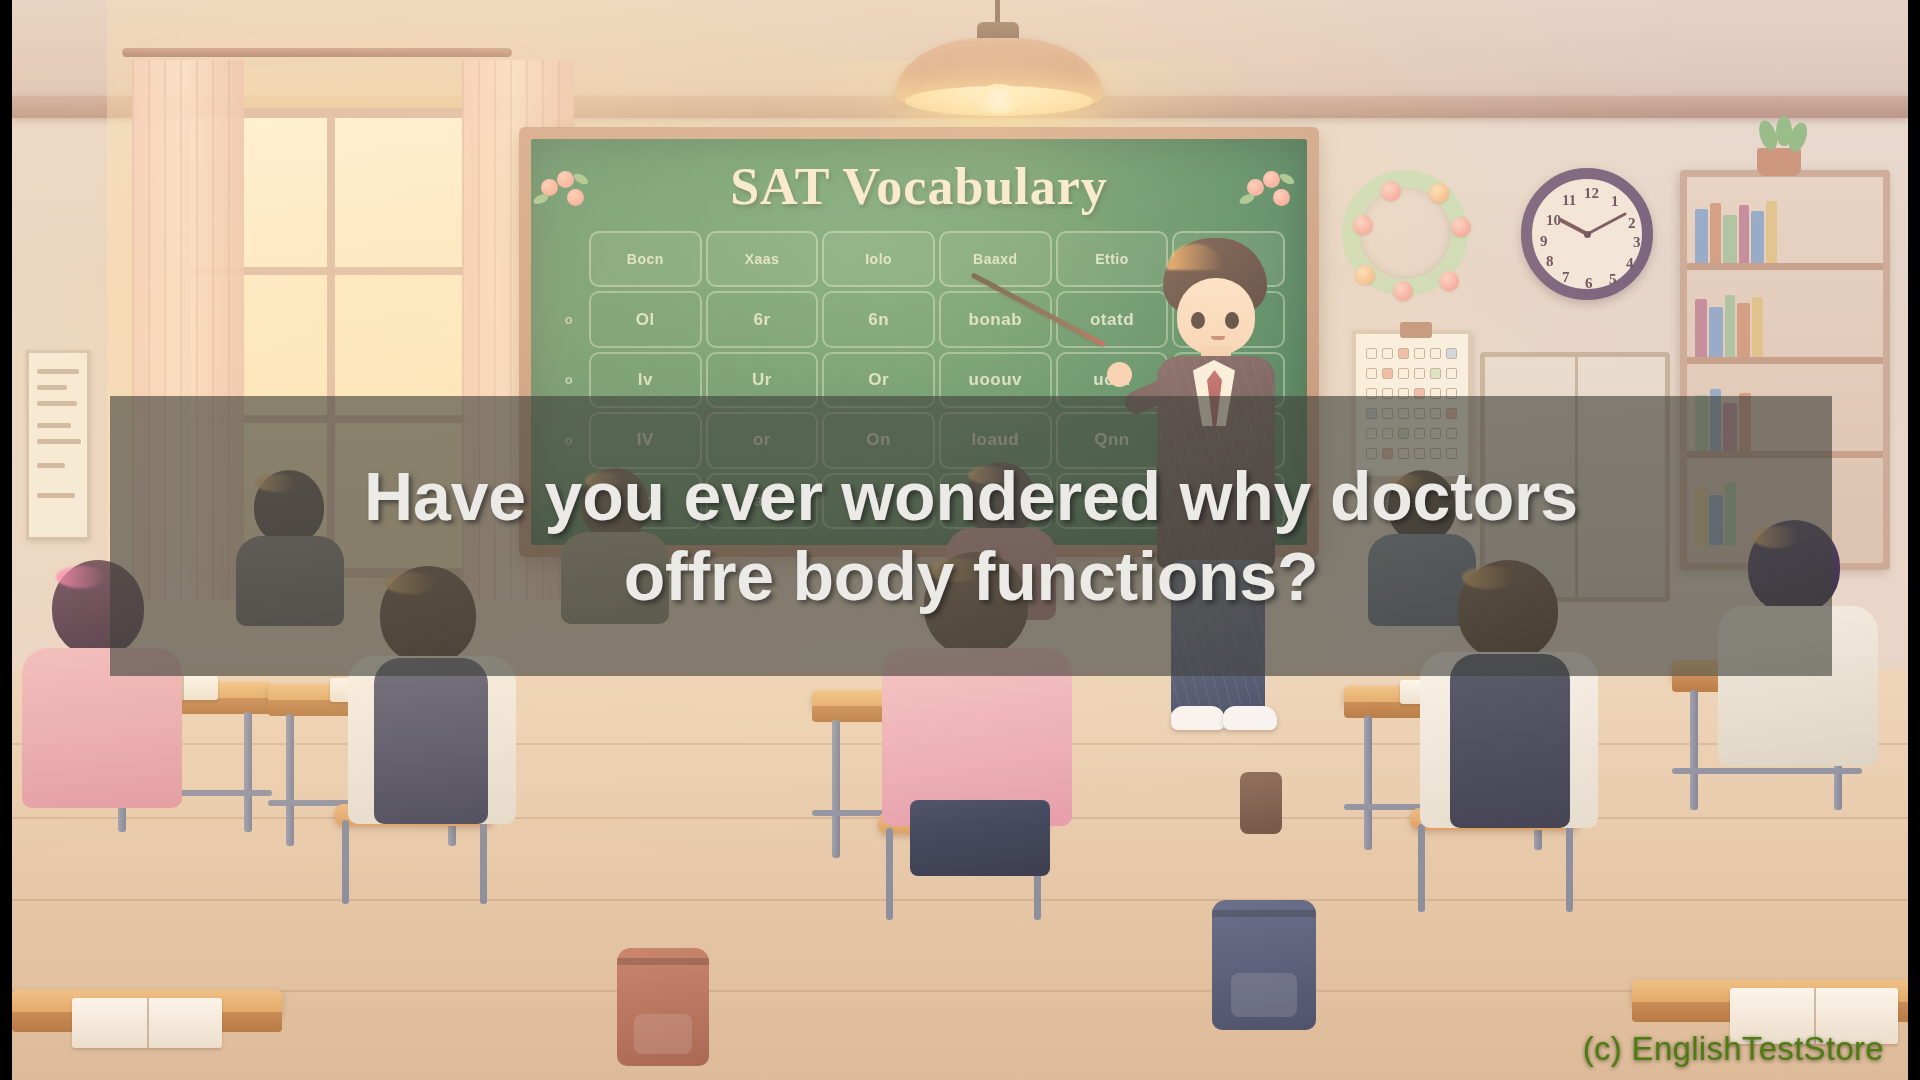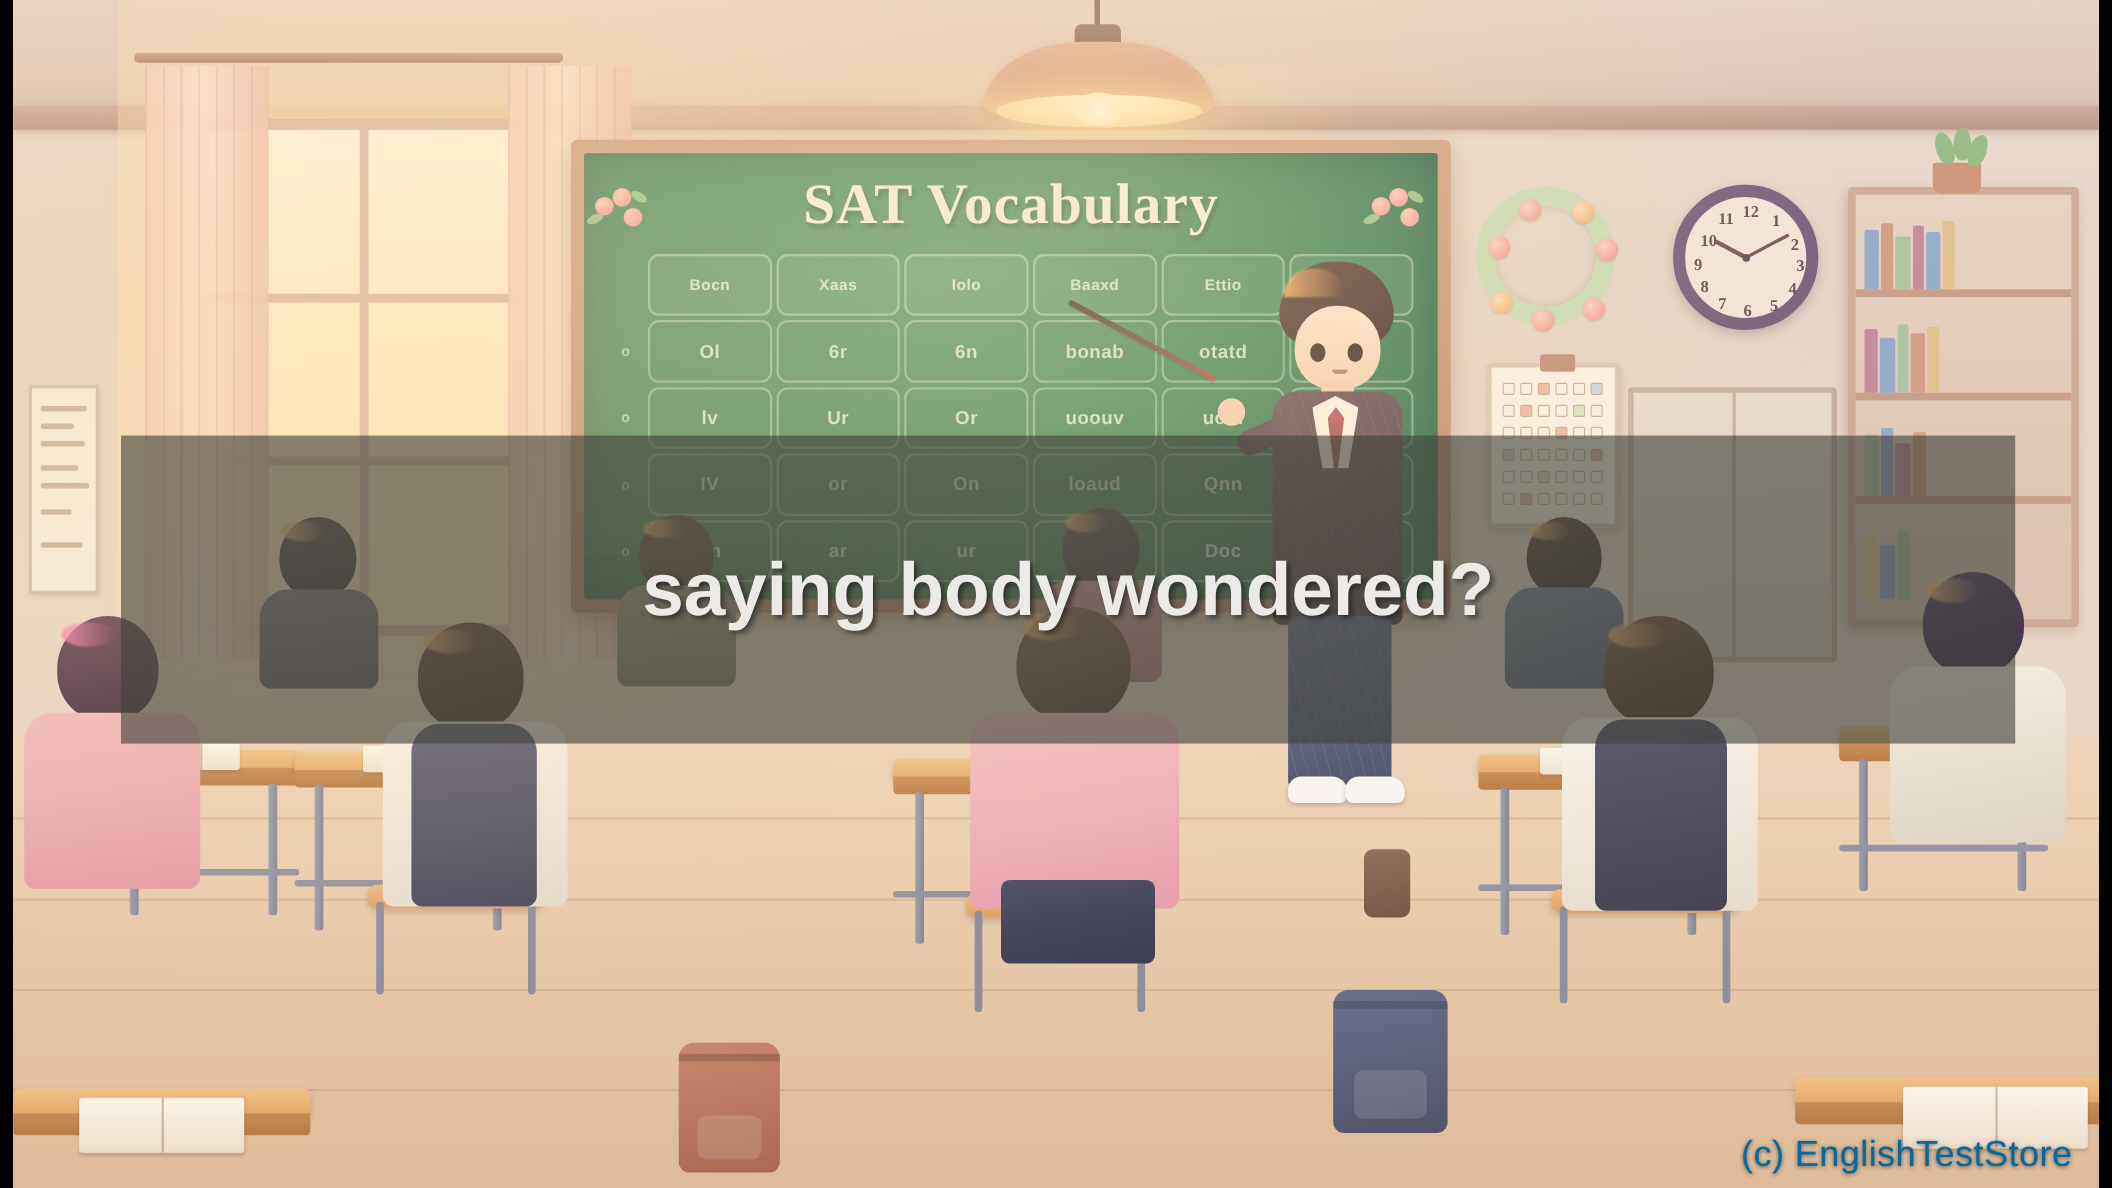--- a/index.html
+++ b/index.html
@@ -456,21 +456,21 @@
     text-shadow:3px 3px 5px rgba(20,20,20,.55);
     letter-spacing:-.2px;
   }
   .hl { color:#f5a02c; }
 
   
   .watermark {
     position:absolute; right:24px; bottom:12px;
     font-family:"Liberation Sans", sans-serif;
     font-size:33px;
-    color:#0369a1;
+    color:#4d7c0f;
     text-shadow:0 1px 4px rgba(0,0,0,.55);
     letter-spacing:.3px;
   }
 </style>
 </head>
 <body>
 
 <div id="stage">
   <div id="photo">
 
@@ -843,19 +843,20 @@
     <div class="backpack" style="left:1200px; top:900px; width:104px; height:130px; background:linear-gradient(170deg,#5f6a8c,#424b69);">
       <div class="strap"></div>
         <div class="pocket"></div>
     </div>
     <div class="backpack" style="left:1228px; top:772px; width:42px; height:62px; background:linear-gradient(170deg,#8a6a58,#6a4e40); border-radius:8px;">
     </div>
 
     <div class="room-grade"></div>
 
     <div class="overlay-band">
-      <div class="overlay-line">saying body wondered?</div>
+      <div class="overlay-line">Have you ever wondered why doctors</div>
+      <div class="overlay-line">offre body functions?</div>
     </div>
 
     <div class="watermark">(c) EnglishTestStore</div>
 
   </div>
 </div>
 
 </body></html>

